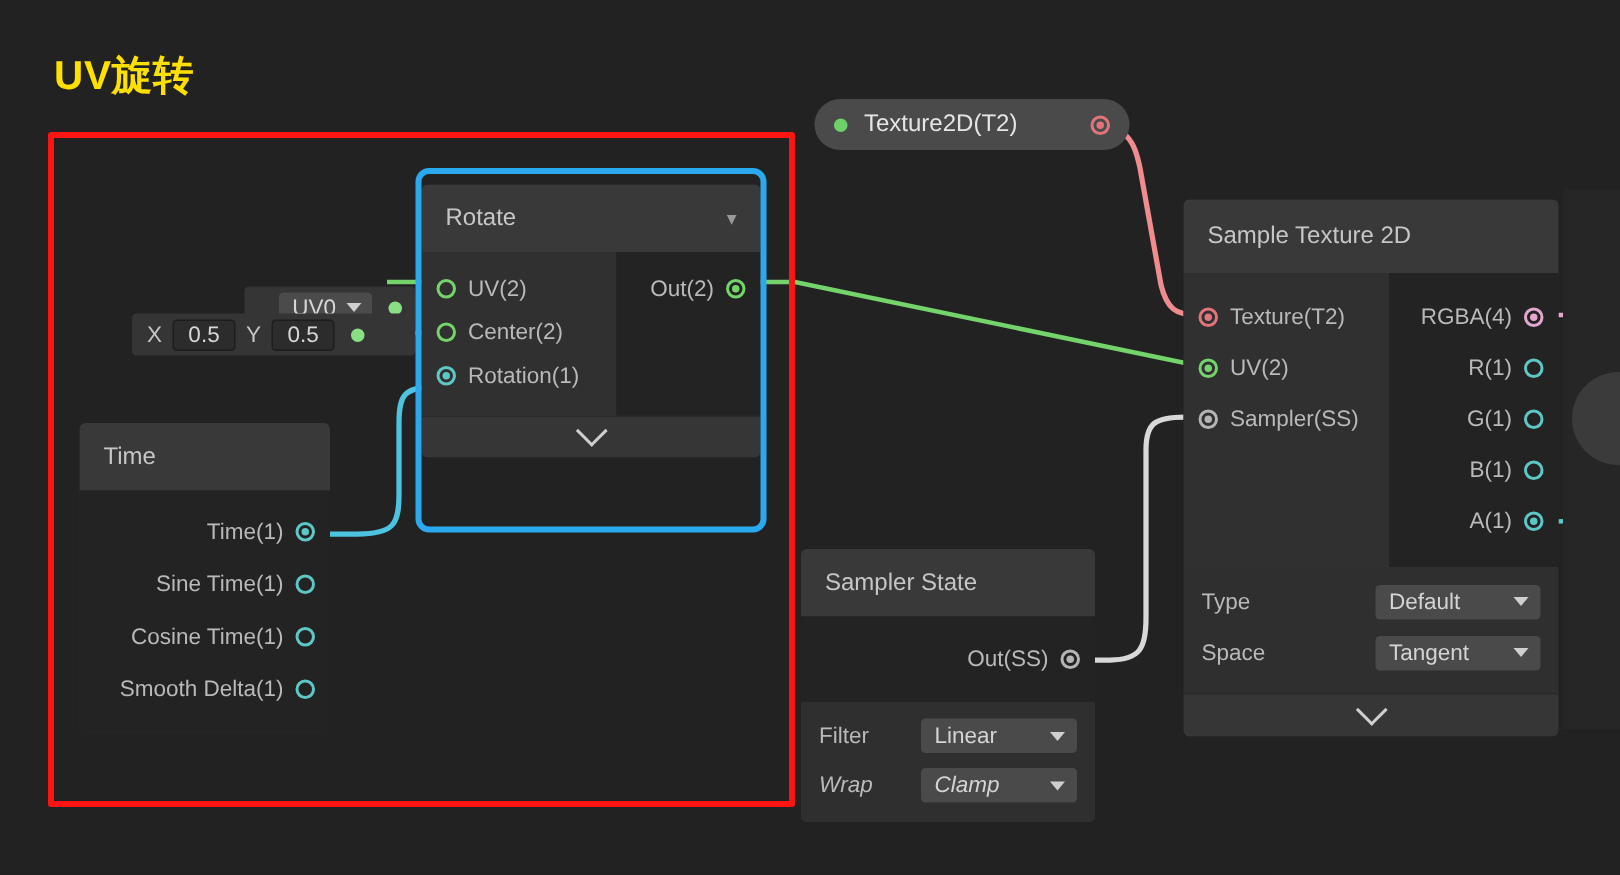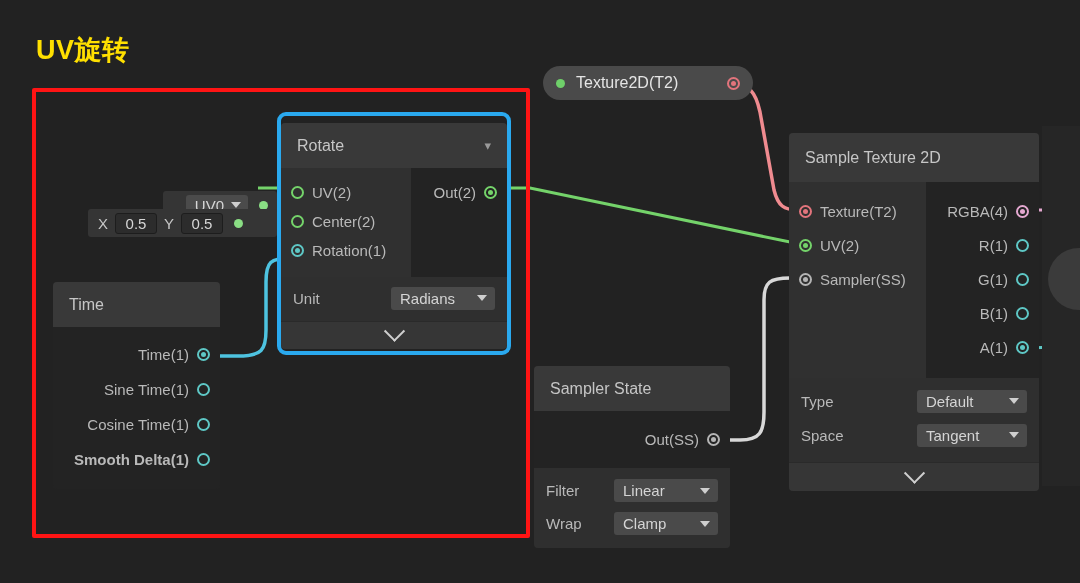--- a/index.html
+++ b/index.html
@@ -327,29 +327,20 @@
           <span class="lbl">Rotation(1)</span>
         </div>
       </div>
       <div class="ports-out" style="width:96px;">
         <div class="port out">
           <span class="lbl">Out(2)</span>
           <span class="dot green filled"></span>
         </div>
       </div>
     </div>
-    <div class="settings">
-      <div class="setting-row">
-        <span class="s-label">Unit</span>
-        <span class="dropdown">
-          <span>Radians</span>
-          <span class="tri"></span>
-        </span>
-      </div>
-    </div>
     <div class="node-footer">
       <span class="chev"></span>
     </div>
   </div>
 
   <div class="ann-box-blue"></div>
 
   <div class="node" style="left:53px; top:282px; width:167px;">
     <div class="node-header">
       <span>Time</span>
@@ -361,21 +352,21 @@
           <span class="dot teal filled"></span>
         </div>
         <div class="port out" style="height:35px;">
           <span class="lbl">Sine Time(1)</span>
           <span class="dot teal"></span>
         </div>
         <div class="port out" style="height:35px;">
           <span class="lbl">Cosine Time(1)</span>
           <span class="dot teal"></span>
         </div>
-        <div class="port out" style="height:35px;font-weight:bold;">
+        <div class="port out" style="height:35px;">
           <span class="lbl">Smooth Delta(1)</span>
           <span class="dot teal"></span>
         </div>
       </div>
     </div>
   </div>
 
   <div class="node" style="left:534px; top:366px; width:196px;">
     <div class="node-header">
       <span>Sampler State</span>
@@ -389,21 +380,21 @@
       </div>
     </div>
     <div class="settings">
       <div class="setting-row" style="height:33px;">
         <span class="s-label">Filter</span>
         <span class="dropdown">
           <span>Linear</span>
           <span class="tri"></span>
         </span>
       </div>
-      <div class="setting-row" style="height:33px;">
+      <div class="setting-row" style="height:33px;font-style:italic;">
         <span class="s-label">Wrap</span>
         <span class="dropdown">
           <span>Clamp</span>
           <span class="tri"></span>
         </span>
       </div>
     </div>
   </div>
 
   <div class="node" style="left:789px; top:133px; width:250px;">

